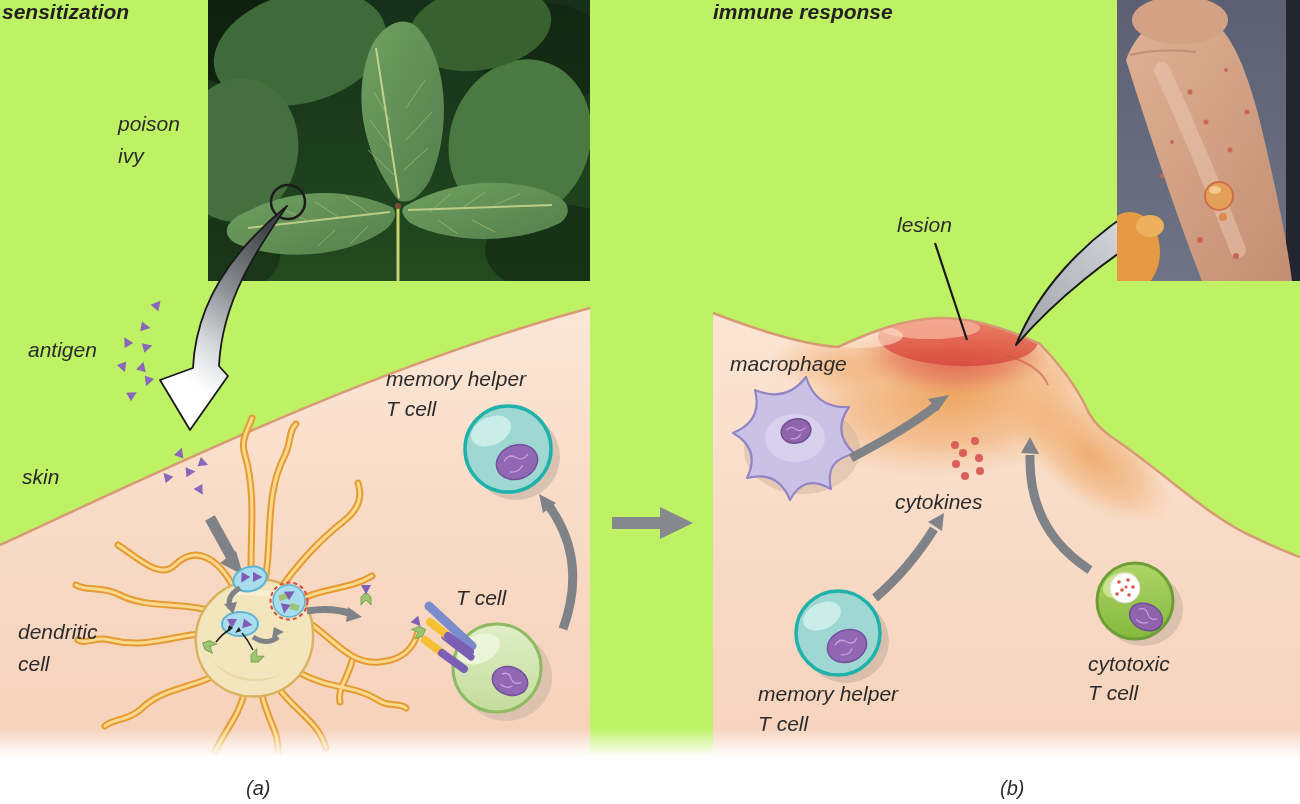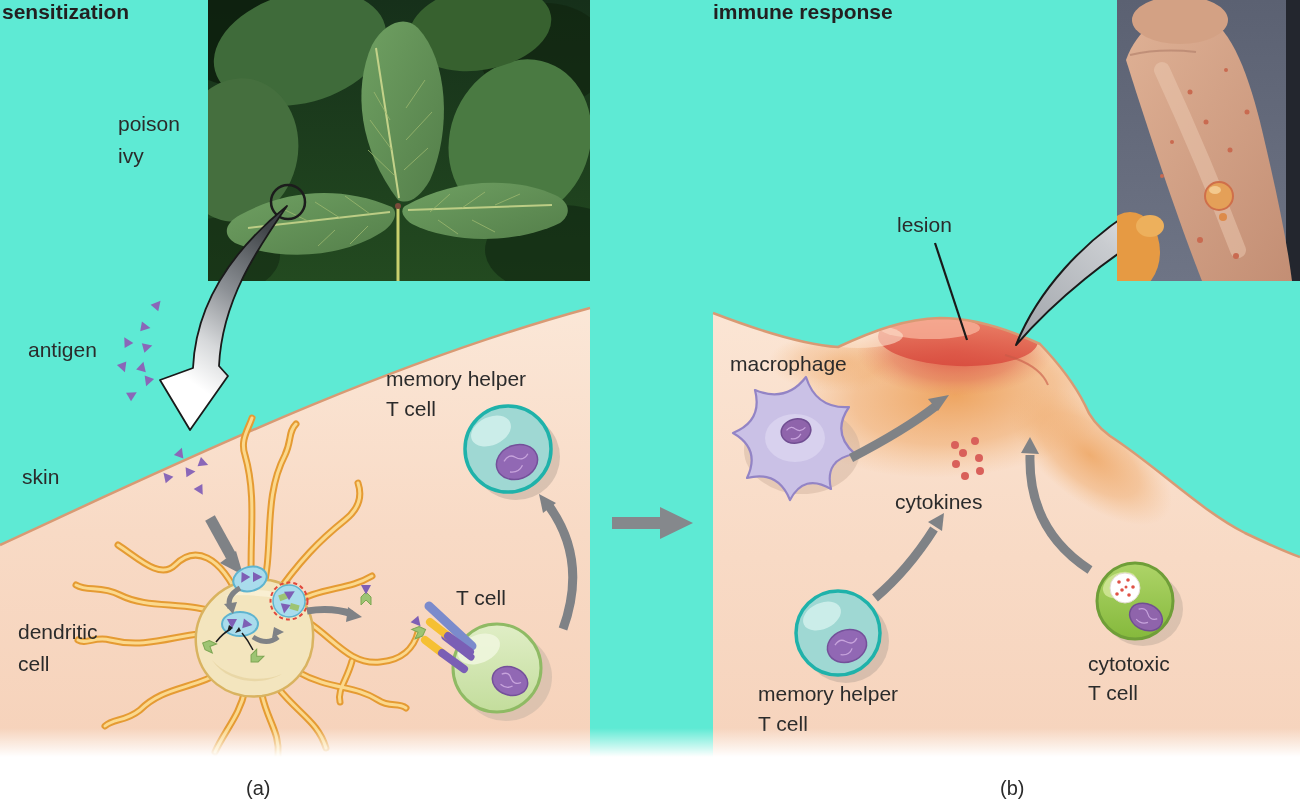--- a/index.html
+++ b/index.html
@@ -1,17 +1,17 @@
 <!DOCTYPE html>
 <html><head>
 <meta charset="utf-8">
 <style>
   html,body{margin:0;padding:0;background:#fff;}
-  .stage{position:relative;width:1300px;height:804px;background:#5eead4;overflow:hidden;
-         font-family:"Liberation Sans",sans-serif;}
+  .stage{position:relative;width:1300px;height:804px;background:#bef264;overflow:hidden;
+         font-family:"Liberation Sans",sans-serif;font-style:italic;}
   svg{display:block}
   text{font-family:"Liberation Sans",sans-serif;fill:#2b2b2b;}
   .title{font-size:21px;font-weight:bold;fill:#231f20;}
   .lbl{font-size:21px;fill:#2b2b2b;}
   .cap{font-size:20px;fill:#2b2b2b;}
 </style>
 </head>
 <body>
 
 <div class="stage">

